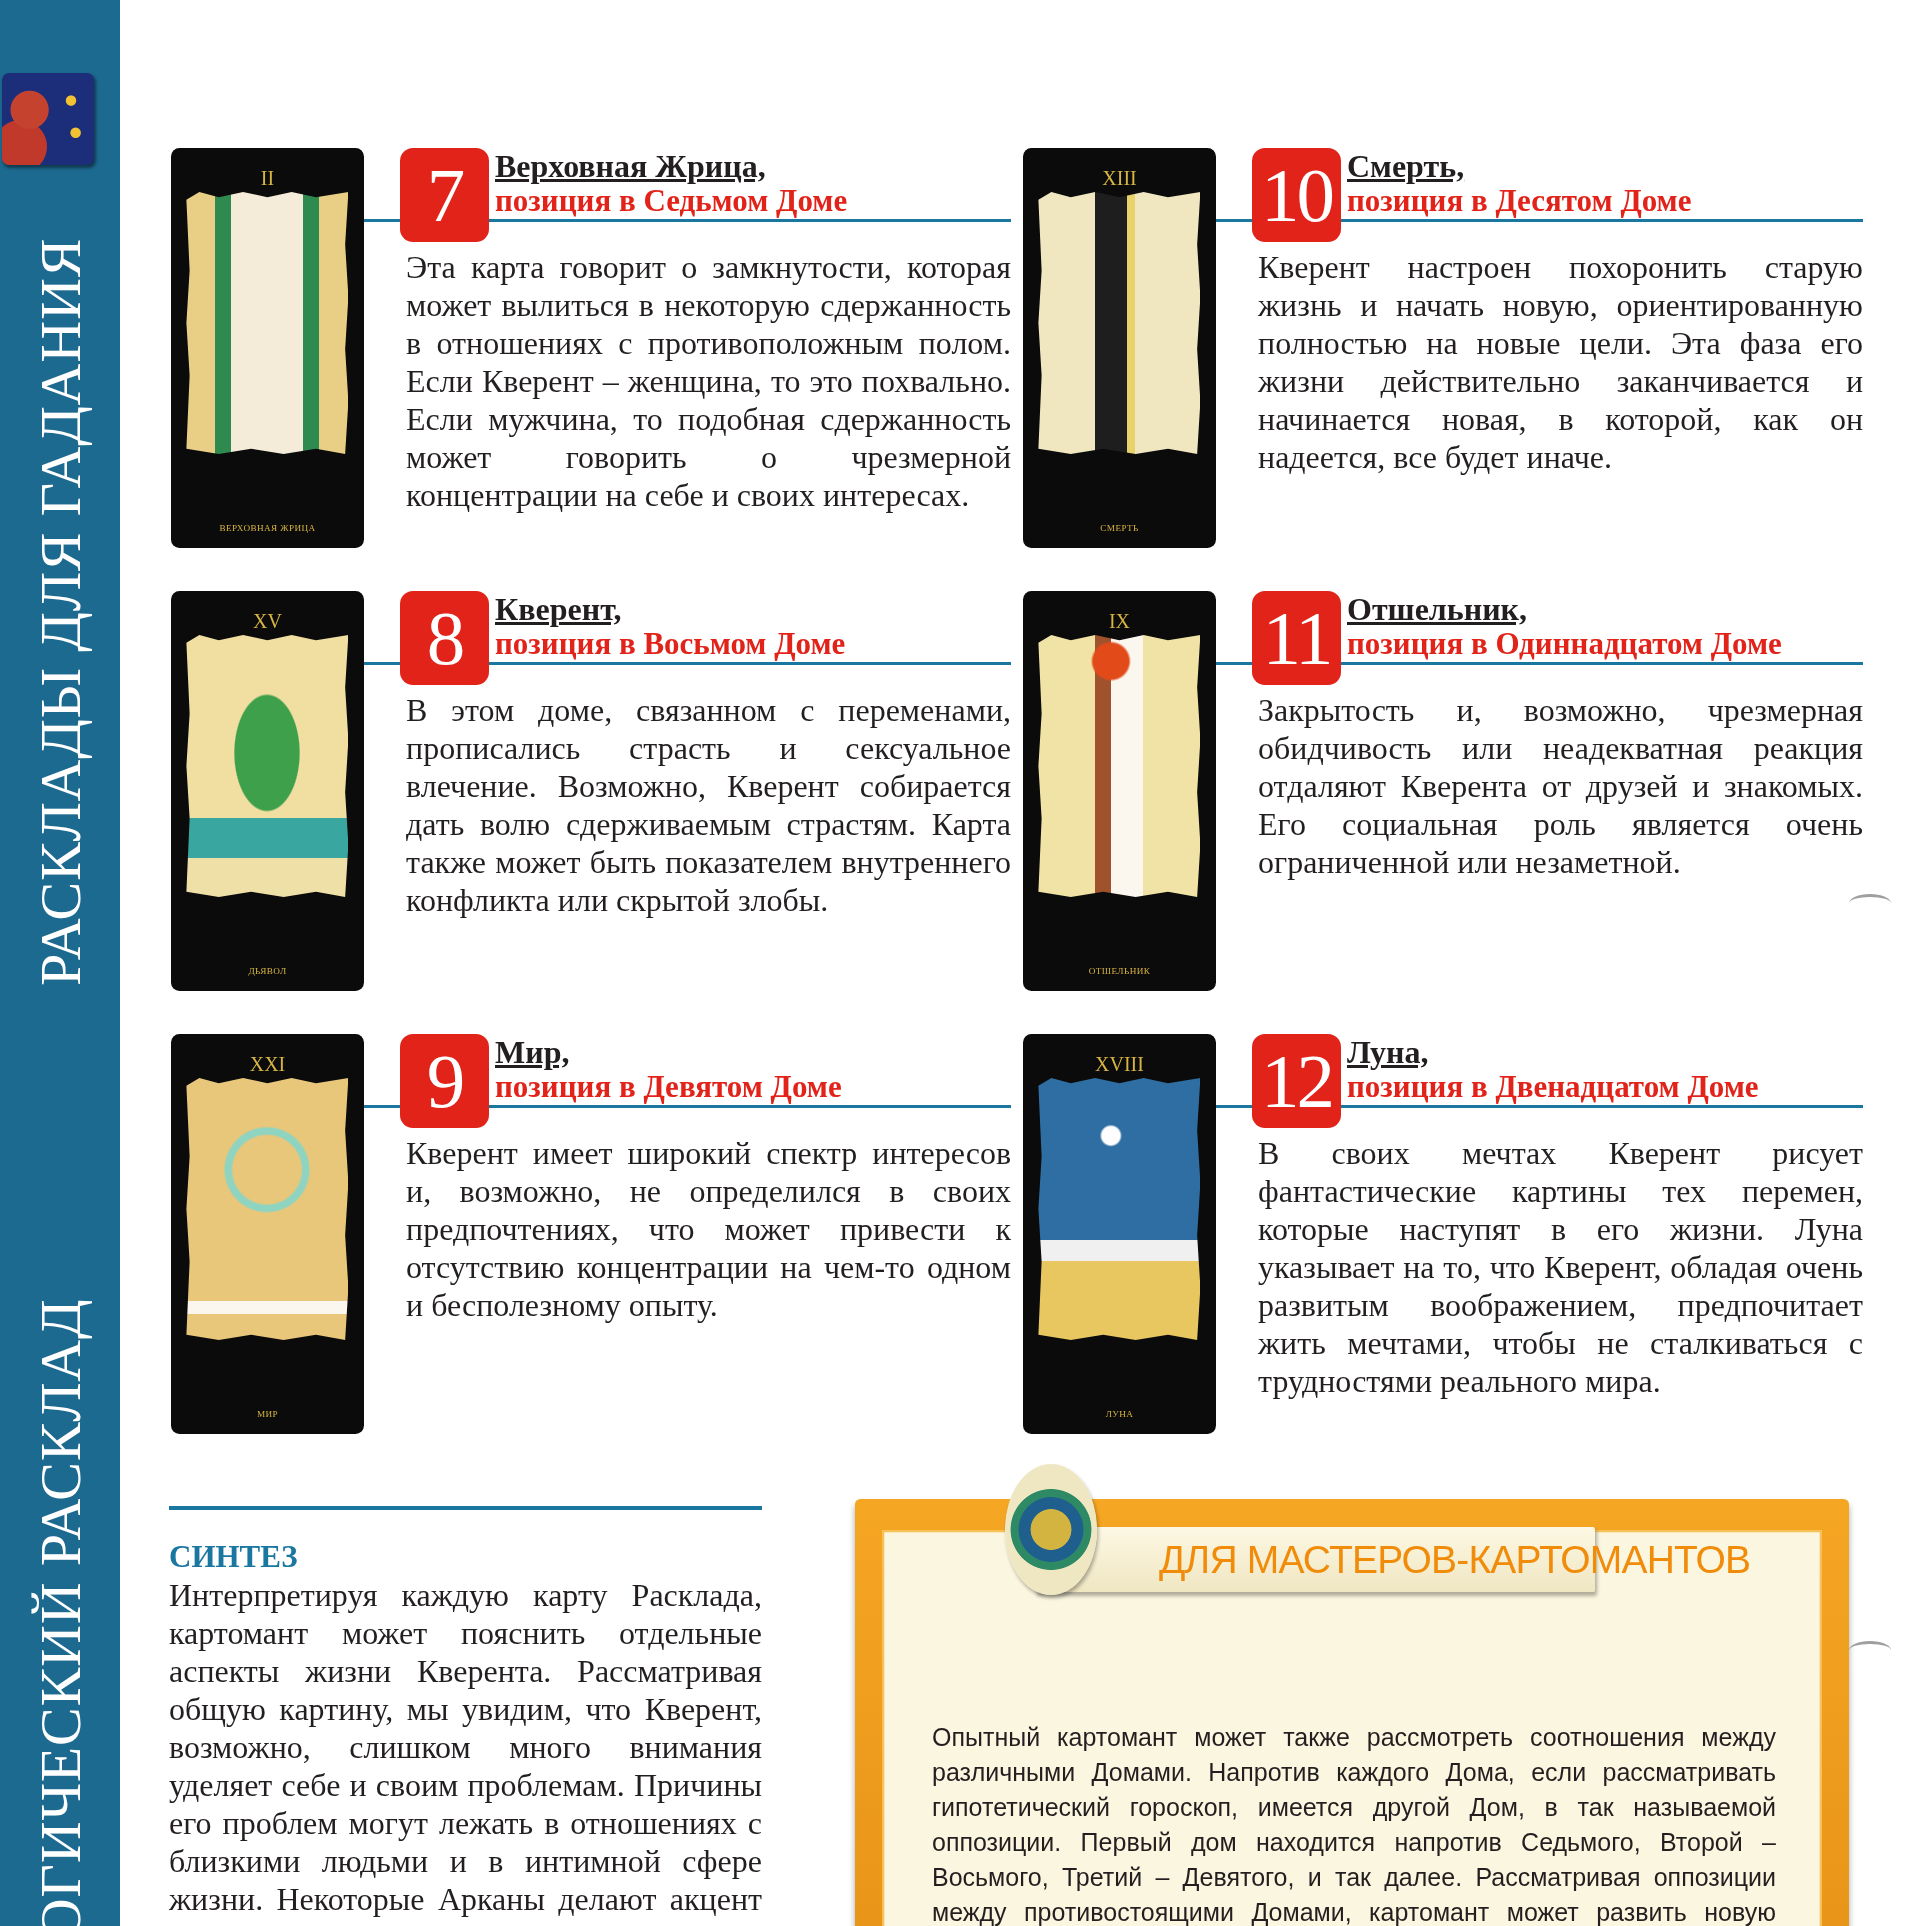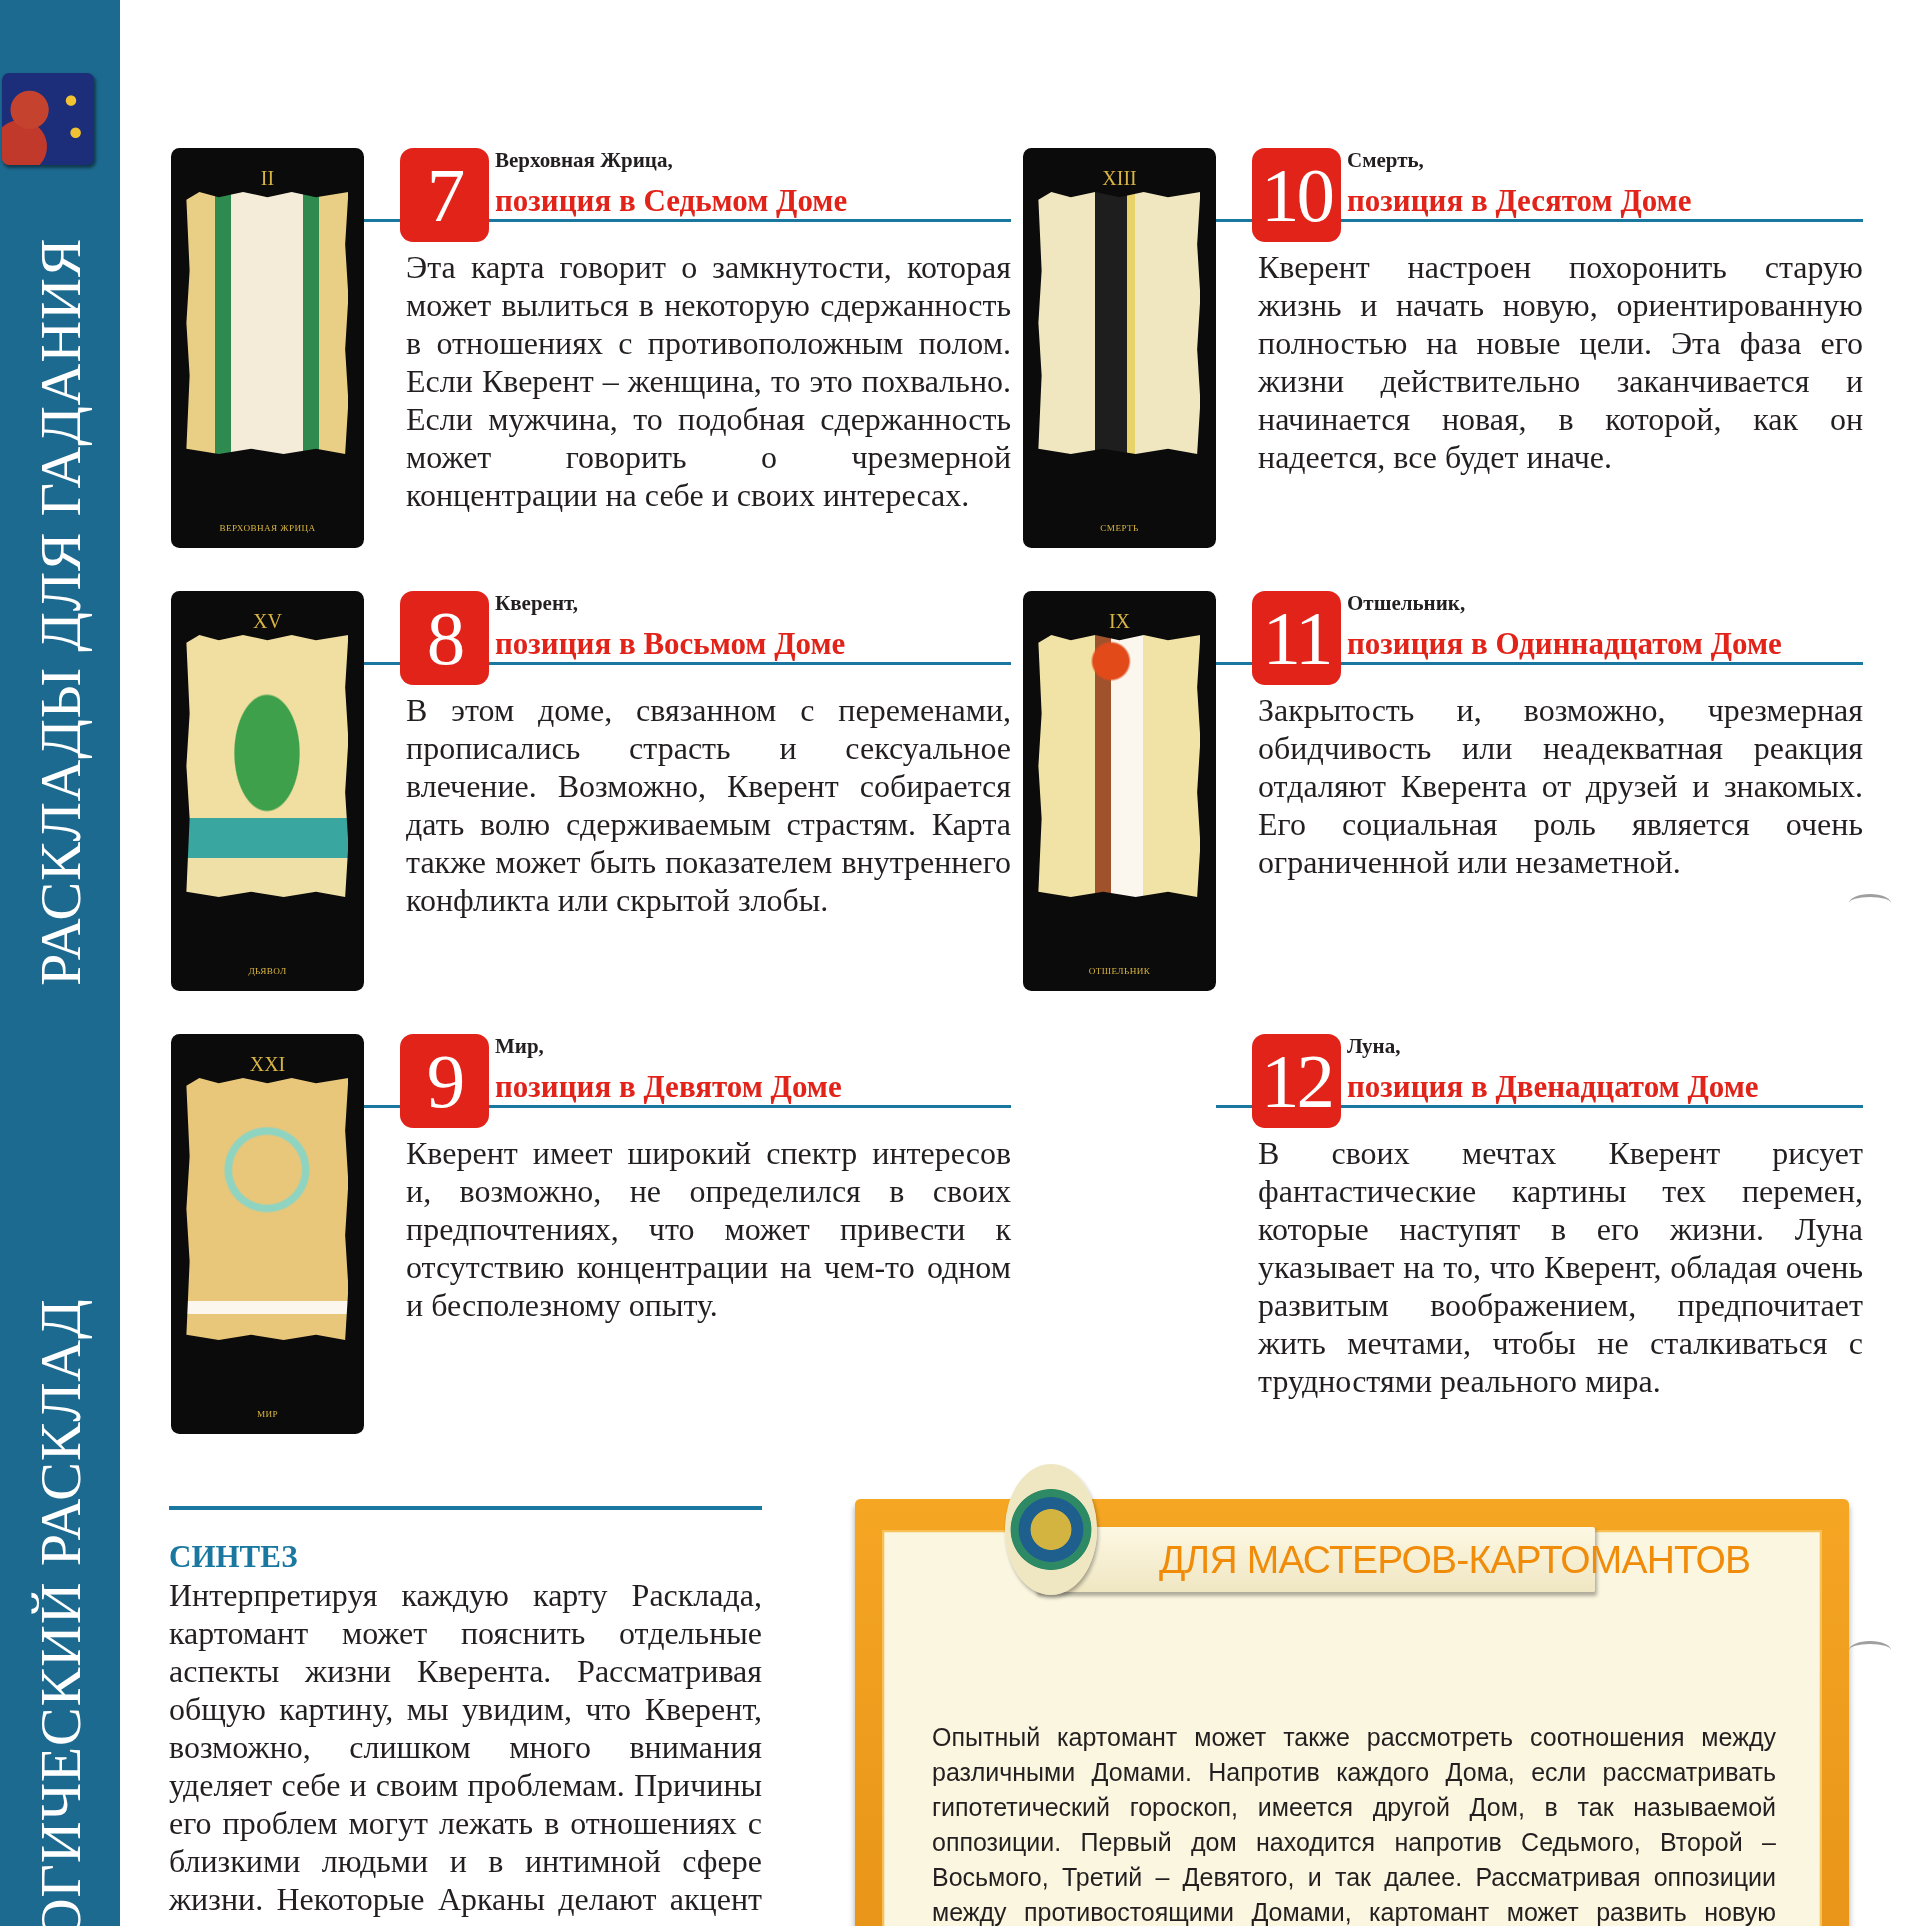--- a/index.html
+++ b/index.html
@@ -19,21 +19,21 @@
 
   .entry { position:absolute; width:840px; height:424px; }
   .card { position:absolute; left:0; top:0; width:193px; height:400px; background:#0b0b0b; border-radius:8.5px; }
   .card .roman { position:absolute; top:18.5px; width:100%; text-align:center; color:#d8b542; font-size:20px; }
   .card .art { position:absolute; left:15.4px; top:44px; width:162px; height:262px; background:#e9cf85;
          clip-path:polygon(0 3%,8% 0,20% 2%,35% 0,50% 2%,65% 0,80% 2%,100% 0,98% 20%,100% 40%,98% 60%,100% 80%,98% 100%,80% 98%,60% 100%,40% 98%,20% 100%,0 98%,2% 70%,0 50%,2% 30%); }
   .card .name { position:absolute; bottom:15.4px; width:100%; text-align:center; color:#d8b542; font-size:9.2px; letter-spacing:0.4px; }
   .badge { position:absolute; left:229px; top:0; width:89px; height:94px; background:#e2231a; border-radius:13px;
          color:#fff; font-size:77px; line-height:94px; text-align:center; font-family:"Liberation Serif",serif; letter-spacing:-3.1px; }
   .rule { position:absolute; left:193px; top:71px; width:647px; height:3.1px; background:#1a78a0; }
-  .t1 { position:absolute; left:324px; top:0px; font-size:21px; font-weight:bold; color:#231f20; white-space:nowrap; }
+  .t1 { position:absolute; left:324px; top:0px; font-size:32px; font-weight:bold; color:#231f20; white-space:nowrap;text-decoration:underline; }
   .t2 { position:absolute; left:324px; top:35px; font-size:31px; font-weight:bold; color:#e2231a; white-space:nowrap; }
   .body { position:absolute; left:235px; top:100px; width:605px; font-size:32px; line-height:38px; text-align:justify; }
 
   .synth-rule { position:absolute; left:169px; top:1506px; width:593px; height:3.5px; background:#1a78a0; }
   .synth-head { position:absolute; left:169px; top:1539px; font-size:31px; font-weight:bold; color:#1a78a0; }
   .synth-body { position:absolute; left:169px; top:1576px; width:593px; font-size:32px; line-height:38px; text-align:justify; }
 
   .masters { position:absolute; left:855px; top:1499px; width:994px; height:697px;
          background:linear-gradient(#f5a623,#e08a12); border-radius:5.4px; box-shadow:0 5.4px 6.2px rgba(0,0,0,.35); }
   .masters-inner { position:absolute; left:27px; top:31px; right:27px; bottom:31px; background:#fbf6df;
@@ -117,20 +117,25 @@
     <div class="name">МИР</div>
   </div>
   <div class="rule"></div>
   <div class="badge">9</div>
   <div class="t1">Мир,</div>
   <div class="t2">позиция в Девятом Доме</div>
   <div class="body">Кверент имеет широкий спектр интересов и, возможно, не определился в своих предпочтениях, что может привести к отсутствию концентрации на чем-то одном и бесполезному опыту.</div>
 </div>
 
 <div class="entry" style="left:1023px; top:1034px;">
+  <div class="card">
+    <div class="roman">XVIII</div>
+    <div class="art" style="background:radial-gradient(circle at 45% 22%,#ffffff 0 4%,transparent 5%),linear-gradient(#2f6ea3 0 62%,#f0f0f0 62% 70%,#e8c660 70%);"></div>
+    <div class="name">ЛУНА</div>
+  </div>
   <div class="rule"></div>
   <div class="badge">12</div>
   <div class="t1">Луна,</div>
   <div class="t2">позиция в Двенадцатом Доме</div>
   <div class="body">В своих мечтах Кверент рисует фантастические картины тех перемен, которые наступят в его жизни. Луна указывает на то, что Кверент, обладая очень развитым воображением, предпочитает жить мечтами, чтобы не сталкиваться с трудностями реального мира.</div>
 </div>
 
 <div class="synth-rule"></div>
 <div class="synth-head">СИНТЕЗ</div>
 <div class="synth-body">Интерпретируя каждую карту Расклада, картомант может пояснить отдельные аспекты жизни Кверента. Рассматривая общую картину, мы увидим, что Кверент, возможно, слишком много внимания уделяет себе и своим проблемам. Причины его проблем могут лежать в отношениях с близкими людьми и в интимной сфере жизни. Некоторые Арканы делают акцент на стремлении у Кверента к переменам и наличие возможностей для благоприятного развития ситуации. Картомант может указать Кверенту на эти моменты, и предложить провести дополнительные сессии, ориентированные на более подробное рассмотрение этих вопросов, в данном случае относящихся к сфере интимных отношений.</div>

